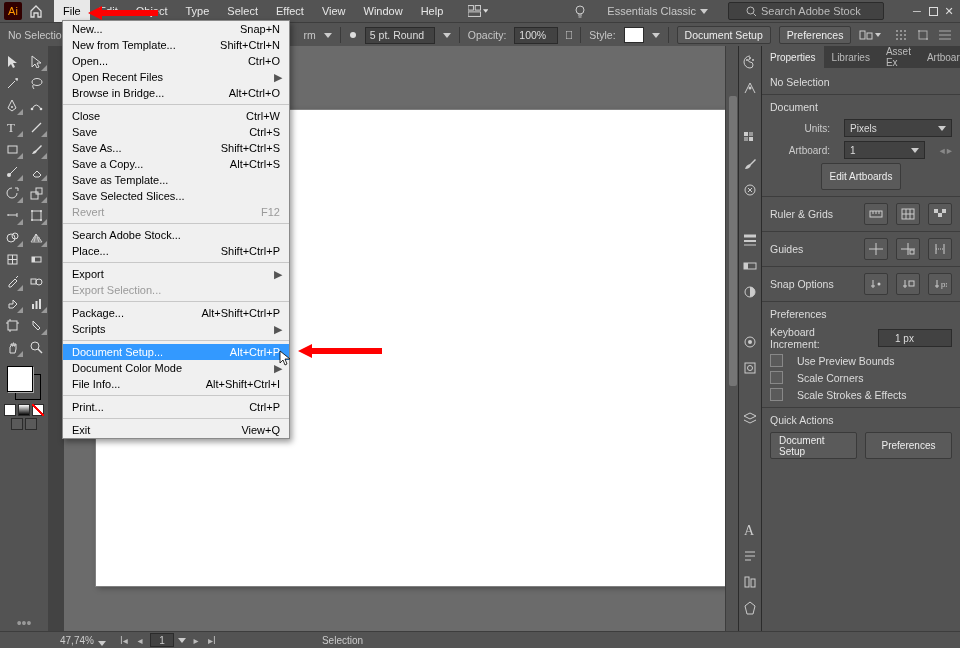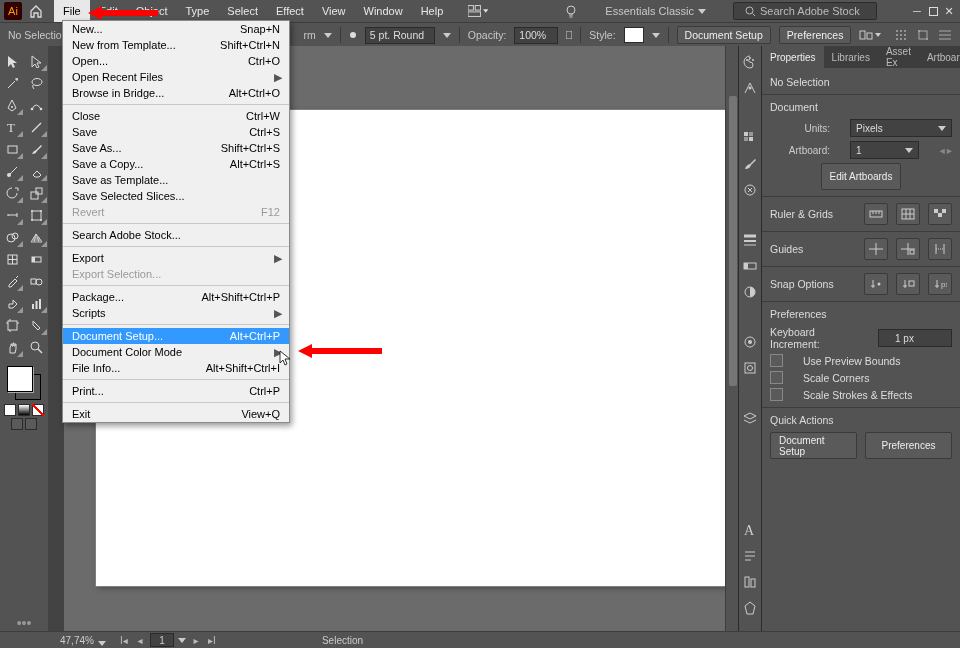--- a/index.html
+++ b/index.html
@@ -2,22 +2,22 @@
 <html><head>
 <meta charset="utf-8">
 <style>
   html,body{margin:0;padding:0;width:960px;height:648px;background:#1a1a1a;font-family:"Segoe UI",Tahoma,Arial,sans-serif;font-size:11px;color:#c8c8c8;overflow:hidden;user-select:none}
   .menubar{height:22px;background:#535353;display:flex;align-items:center;padding:0 4px;position:relative}
   .ai-badge{width:18px;height:18px;background:#310000;color:#ff9a00;font-weight:normal;font-size:11px;display:flex;align-items:center;justify-content:center;border-radius:2px;margin-right:6px}
   .home-icon{width:16px;height:16px;display:flex;align-items:center;justify-content:center;margin-right:10px;color:#ddd}
   .menubar .menu-item{padding:0 9px;height:22px;display:flex;align-items:center;cursor:default;color:#e8e8e8}
   .menubar .menu-item.open{background:#e8e8e8;color:#000}
   .menu-gap{width:16px}
-  .menubar-right{margin-left:auto;display:flex;align-items:center;gap:27px}
-  .search-stock{background:#424242;border:1px solid #2b2b2b;height:16px;width:120px;display:flex;align-items:center;color:#bbb;padding:0 11px;border-radius:2px}
+  .menubar-right{margin-left:auto;display:flex;align-items:center;gap:20px}
+  .search-stock{background:#424242;border:1px solid #2b2b2b;height:16px;width:120px;display:flex;align-items:center;color:#bbb;padding:0 17px;border-radius:2px}
   .winbtns{display:flex;gap:2px;margin-left:6px}
   .winbtn{width:14px;height:14px;display:flex;align-items:center;justify-content:center;color:#ddd}
   .controlbar{height:24px;background:#535353;border-top:1px solid #3d3d3d;border-bottom:1px solid #3d3d3d;display:flex;align-items:center;padding:0 8px;gap:8px;font-size:10.5px}
   .cb-field{background:#424242;border:1px solid #2b2b2b;height:15px;display:flex;align-items:center;padding:0 4px;color:#ddd}
   .cb-sep{width:1px;height:16px;background:#3a3a3a}
   .cb-btn{background:#5a5a5a;border:1px solid #3a3a3a;height:16px;padding:0 7px;display:flex;align-items:center;border-radius:2px;color:#eee}
   .cb-box{width:18px;height:14px;background:#fff;border:1px solid #2b2b2b}
   .cb-right{margin-left:auto;display:flex;gap:8px}
   .cb-icon{width:14px;height:14px;display:flex;align-items:center;justify-content:center;color:#999}
 
@@ -45,21 +45,21 @@
   .dock-strip{position:absolute;right:198px;top:0;bottom:0;width:22px;background:#535353;border-left:1px solid #2b2b2b;border-right:1px solid #2b2b2b;display:flex;flex-direction:column;align-items:center;padding-top:8px;gap:10px}
   .dock-icon{width:16px;height:16px;color:#c8c8c8}
   .dock-gap{height:14px}
 
   .panel{position:absolute;right:0;top:0;bottom:0;width:198px;background:#535353;border-left:1px solid #2b2b2b;display:flex;flex-direction:column}
   .panel-tabs{height:22px;background:#3d3d3d;display:flex}
   .ptab{padding:0 8px;display:flex;align-items:center;font-size:10px;color:#bbb}
   .ptab.active{background:#535353;color:#eee}
   .panel-body{padding:8px;font-size:10.5px;color:#ddd}
   .section-title{font-size:10.5px;color:#ddd;margin:6px 0 6px 0}
-  .row{display:flex;align-items:center;gap:20px;margin:4px 0}
+  .row{display:flex;align-items:center;gap:14px;margin:4px 0}
   .row .lab{width:60px;text-align:right;color:#ccc;font-size:10px}
   .dropdown{flex:1;background:#424242;border:1px solid #2b2b2b;height:16px;display:flex;align-items:center;padding:0 5px;color:#ddd;justify-content:space-between;font-size:10px}
   .pbtn{background:#5a5a5a;border:1px solid #3a3a3a;height:17px;padding:4px 8px;display:flex;align-items:center;border-radius:2px;font-size:10px;color:#eee}
   .pbtn.wide{flex:1;justify-content:center}
   .iconrow{display:flex;gap:8px;margin-left:auto}
   .picon{width:22px;height:20px;border:1px solid #3a3a3a;background:#5a5a5a;display:flex;align-items:center;justify-content:center;border-radius:2px}
   .check{width:11px;height:11px;border:1px solid #888;background:#5a5a5a;display:inline-block}
   .panel hr{border:none;border-top:1px solid #3d3d3d;margin:6px -8px}
   .carets{display:flex;gap:2px;color:#888}
   .numfield{background:#424242;border:1px solid #2b2b2b;width:40px;height:16px;display:flex;align-items:center;padding:0 16px;font-size:10px}
@@ -747,20 +747,24 @@
       <span>Save Selected Slices...</span>
     </div>
     <div class="dm-item disabled">
       <span>Revert</span>
       <span>F12</span>
     </div>
     <div class="dm-sep"></div>
     <div class="dm-item">
       <span>Search Adobe Stock...</span>
     </div>
+    <div class="dm-item">
+      <span>Place...</span>
+      <span>Shift+Ctrl+P</span>
+    </div>
     <div class="dm-sep"></div>
     <div class="dm-item">
       <span>Export</span>
       <span class="dm-sub">▶</span>
     </div>
     <div class="dm-item disabled">
       <span>Export Selection...</span>
     </div>
     <div class="dm-sep"></div>
     <div class="dm-item">

